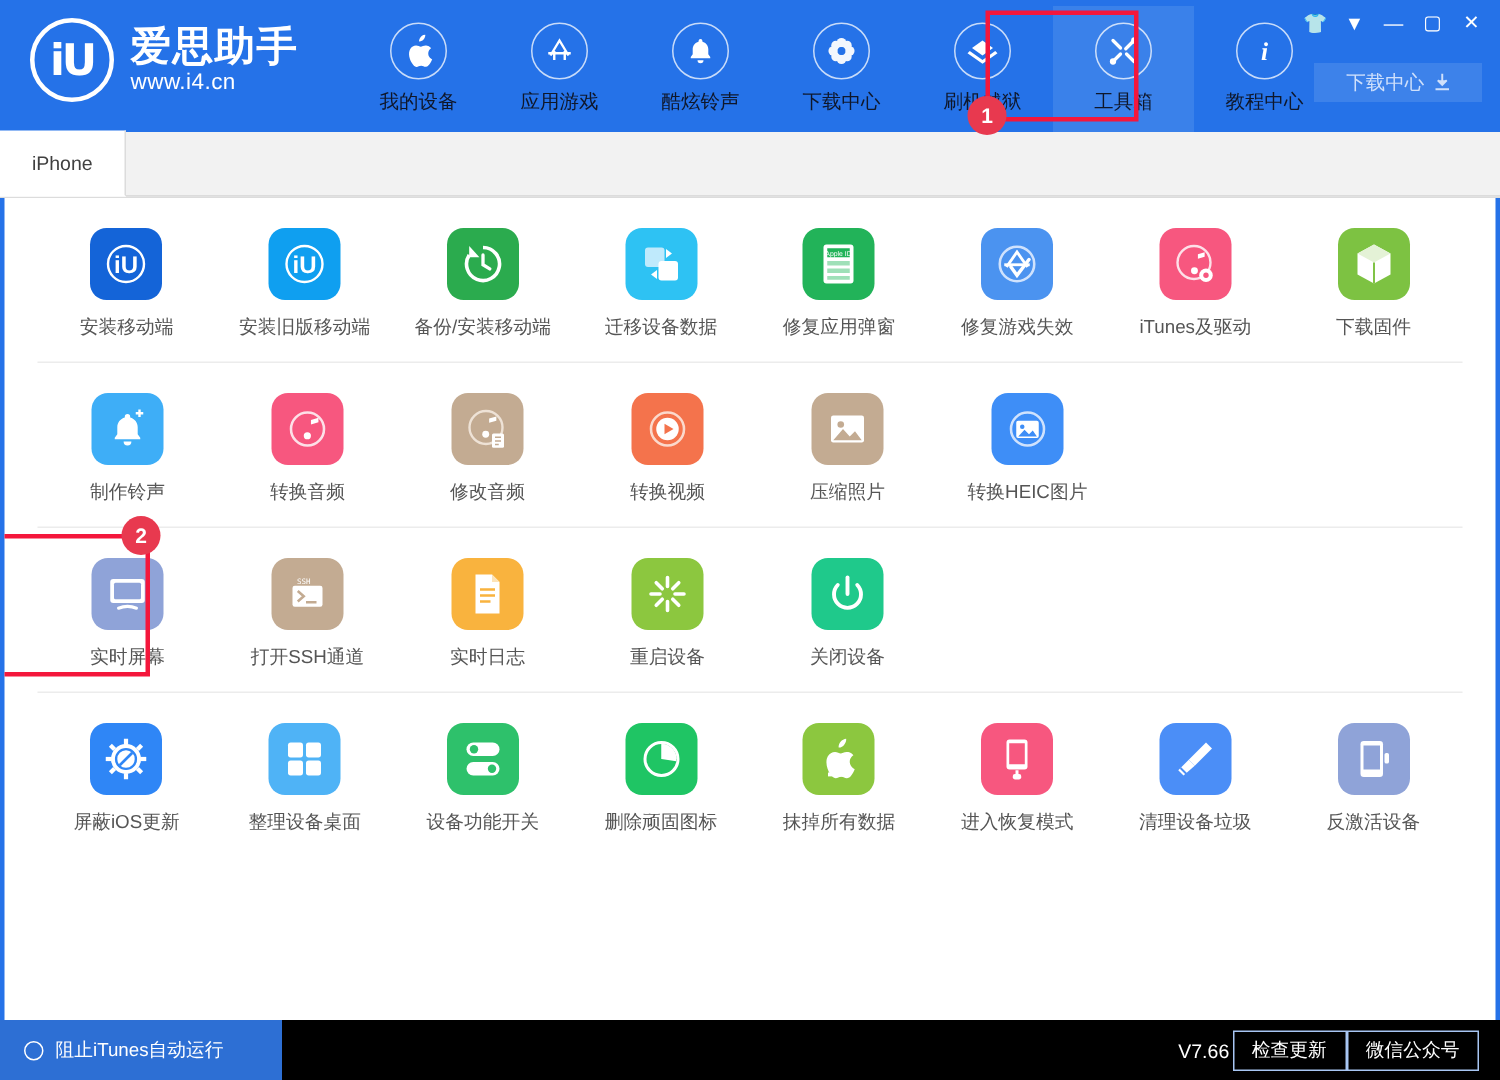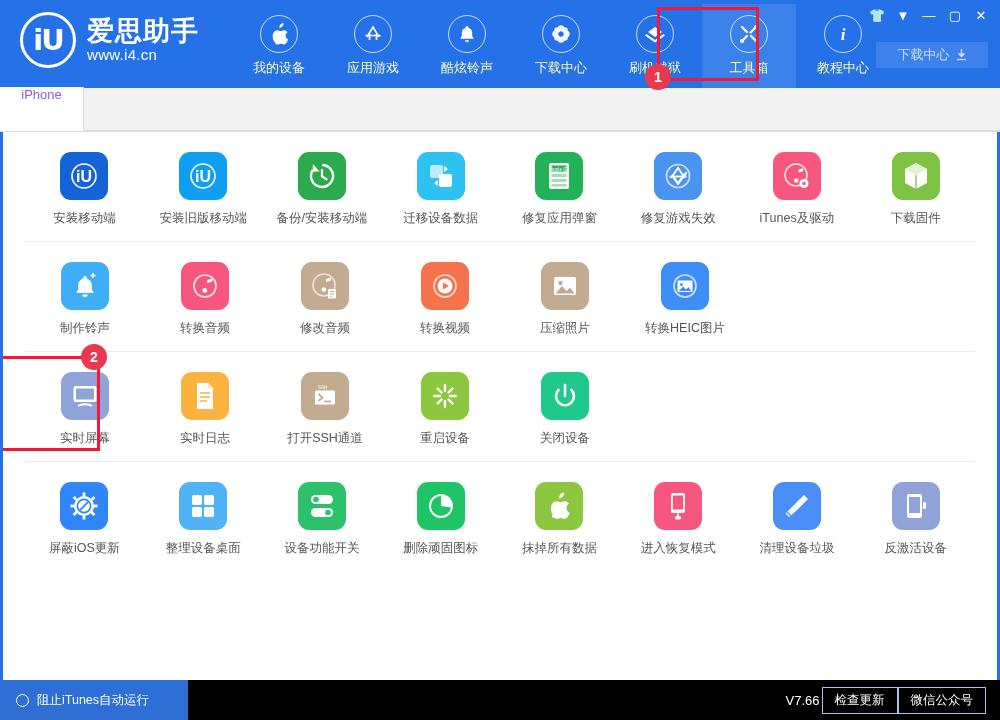--- a/index.html
+++ b/index.html
@@ -50,21 +50,21 @@
     cursor: pointer; position: relative;
   }
   .nav-item.active { background: #3a81ea; }
   .nav-ic {
     width: 38px; height: 38px; border-radius: 50%;
     border: 1.6px solid rgba(255,255,255,.75);
     display: flex; align-items: center; justify-content: center;
     color: #fff; margin-bottom: 6px;
   }
   .nav-ic svg { display: block; }
-  .nav-label { color: #fef9c3; font-size: 13px; }
+  .nav-label { color: #0f172a; font-size: 13px; }
 
   .win-btns {
     position: absolute; right: 6px; top: 4px;
     display: flex; gap: 0;
   }
   .win-btn {
     width: 26px; height: 22px;
     display: flex; align-items: center; justify-content: center;
     color: #fff; font-size: 13px; cursor: pointer;
   }
@@ -102,22 +102,22 @@
     display: flex; align-items: flex-end;
     position: relative;
   }
   .tabstrip::after {
     content: ""; position: absolute; left: 0; right: 0; bottom: 0;
     height: 1px; background: #dcdcdc;
   }
   .tab {
     height: 44px; min-width: 84px;
     padding: 0 18px;
-    display: flex; justify-content: center;
-    font-size: 13px; color: #8b5cf6;
+    display: flex; align-items: center; justify-content: center;
+    font-size: 13px; color: #404040;
     background: #f2f2f2;
     border-right: 1px solid #dcdcdc;
     cursor: pointer;
   }
   .tab.active {
     background: #fff;
     position: relative; z-index: 2;
     border-bottom: 1px solid #fff;
   }
 
@@ -468,39 +468,39 @@
             <rect x="4.5" y="4" width="23" height="16" rx="2" fill="#fff"></rect>
             <rect x="7" y="6.5" width="18" height="11" rx="1" fill="#8fa3d8"></rect>
             <path d="M10 23.5 Q16 21 22 23.5" stroke="#fff" stroke-width="2" fill="none" stroke-linecap="round"></path>
           </svg>
         </div>
         <span class="cell-label">实时屏幕</span>
         <div class="hl-rect" style="left:-57px; top:-16px; width:132px; height:95px;"></div>
         <div class="hl-badge" style="left:56px; top:-28px;">2</div>
       </div>
       <div class="cell">
-        <div class="cell-ic" style="background:#f9b33e">
-          <svg width="28" height="32" viewBox="0 0 28 32">
-            <path d="M6 3h11l5 5v21H6z" fill="#fff"></path>
-            <path d="M17 3v5h5" fill="#fde3b6"></path>
-            <path d="M9 13h10M9 17h10M9 21h7" stroke="#f9b33e" stroke-width="1.6"></path>
-          </svg>
-        </div>
-        <span class="cell-label">实时日志</span>
-      </div>
-      <div class="cell">
         <div class="cell-ic" style="background:#c3ab92">
           <svg width="32" height="30" viewBox="0 0 32 30">
             <text x="9" y="8" font-size="5" fill="#fff" font-family="monospace">SSH</text>
             <rect x="6" y="9.5" width="20" height="14" rx="1.5" fill="#fff"></rect>
             <path d="M9.5 13 L13.5 16.5 L9.5 20" stroke="#c3ab92" stroke-width="1.7" fill="none"></path>
             <path d="M15 20.5h7" stroke="#c3ab92" stroke-width="1.7"></path>
           </svg>
         </div>
         <span class="cell-label">打开SSH通道</span>
+      </div>
+      <div class="cell">
+        <div class="cell-ic" style="background:#f9b33e">
+          <svg width="28" height="32" viewBox="0 0 28 32">
+            <path d="M6 3h11l5 5v21H6z" fill="#fff"></path>
+            <path d="M17 3v5h5" fill="#fde3b6"></path>
+            <path d="M9 13h10M9 17h10M9 21h7" stroke="#f9b33e" stroke-width="1.6"></path>
+          </svg>
+        </div>
+        <span class="cell-label">实时日志</span>
       </div>
       <div class="cell">
         <div class="cell-ic" style="background:#8cc73f">
           <svg width="30" height="30" viewBox="0 0 30 30">
             <g stroke="#fff" stroke-width="2.4" stroke-linecap="round">
               <path d="M15 4v6M15 20v6M4 15h6M20 15h6"></path>
               <path d="M7.5 7.5l4 4M18.5 18.5l4 4M22.5 7.5l-4 4M11.5 18.5l-4 4"></path>
             </g>
           </svg>
         </div>

